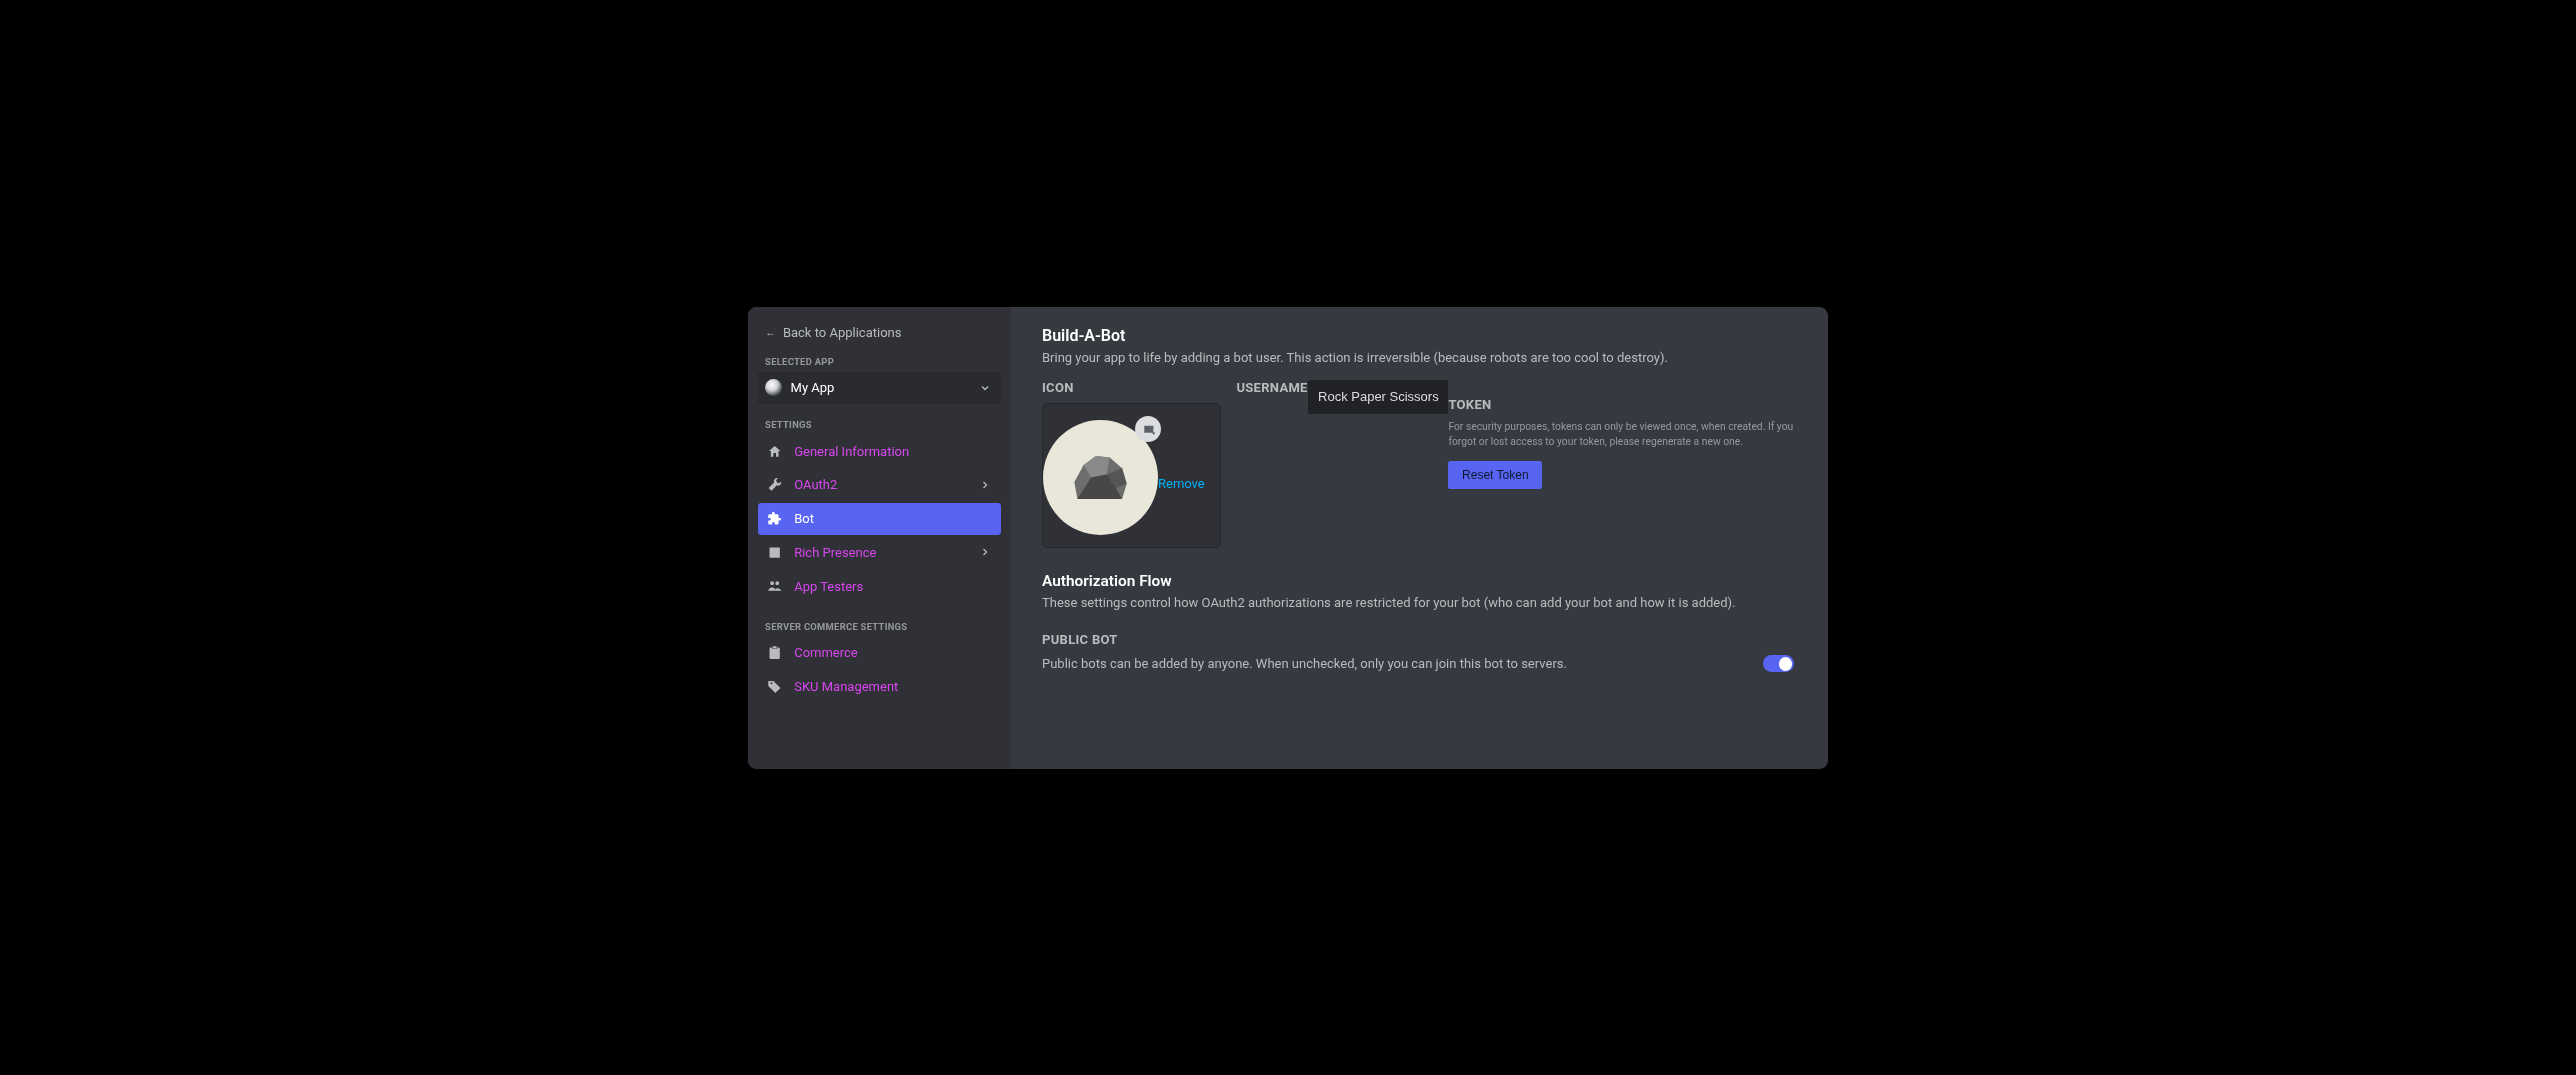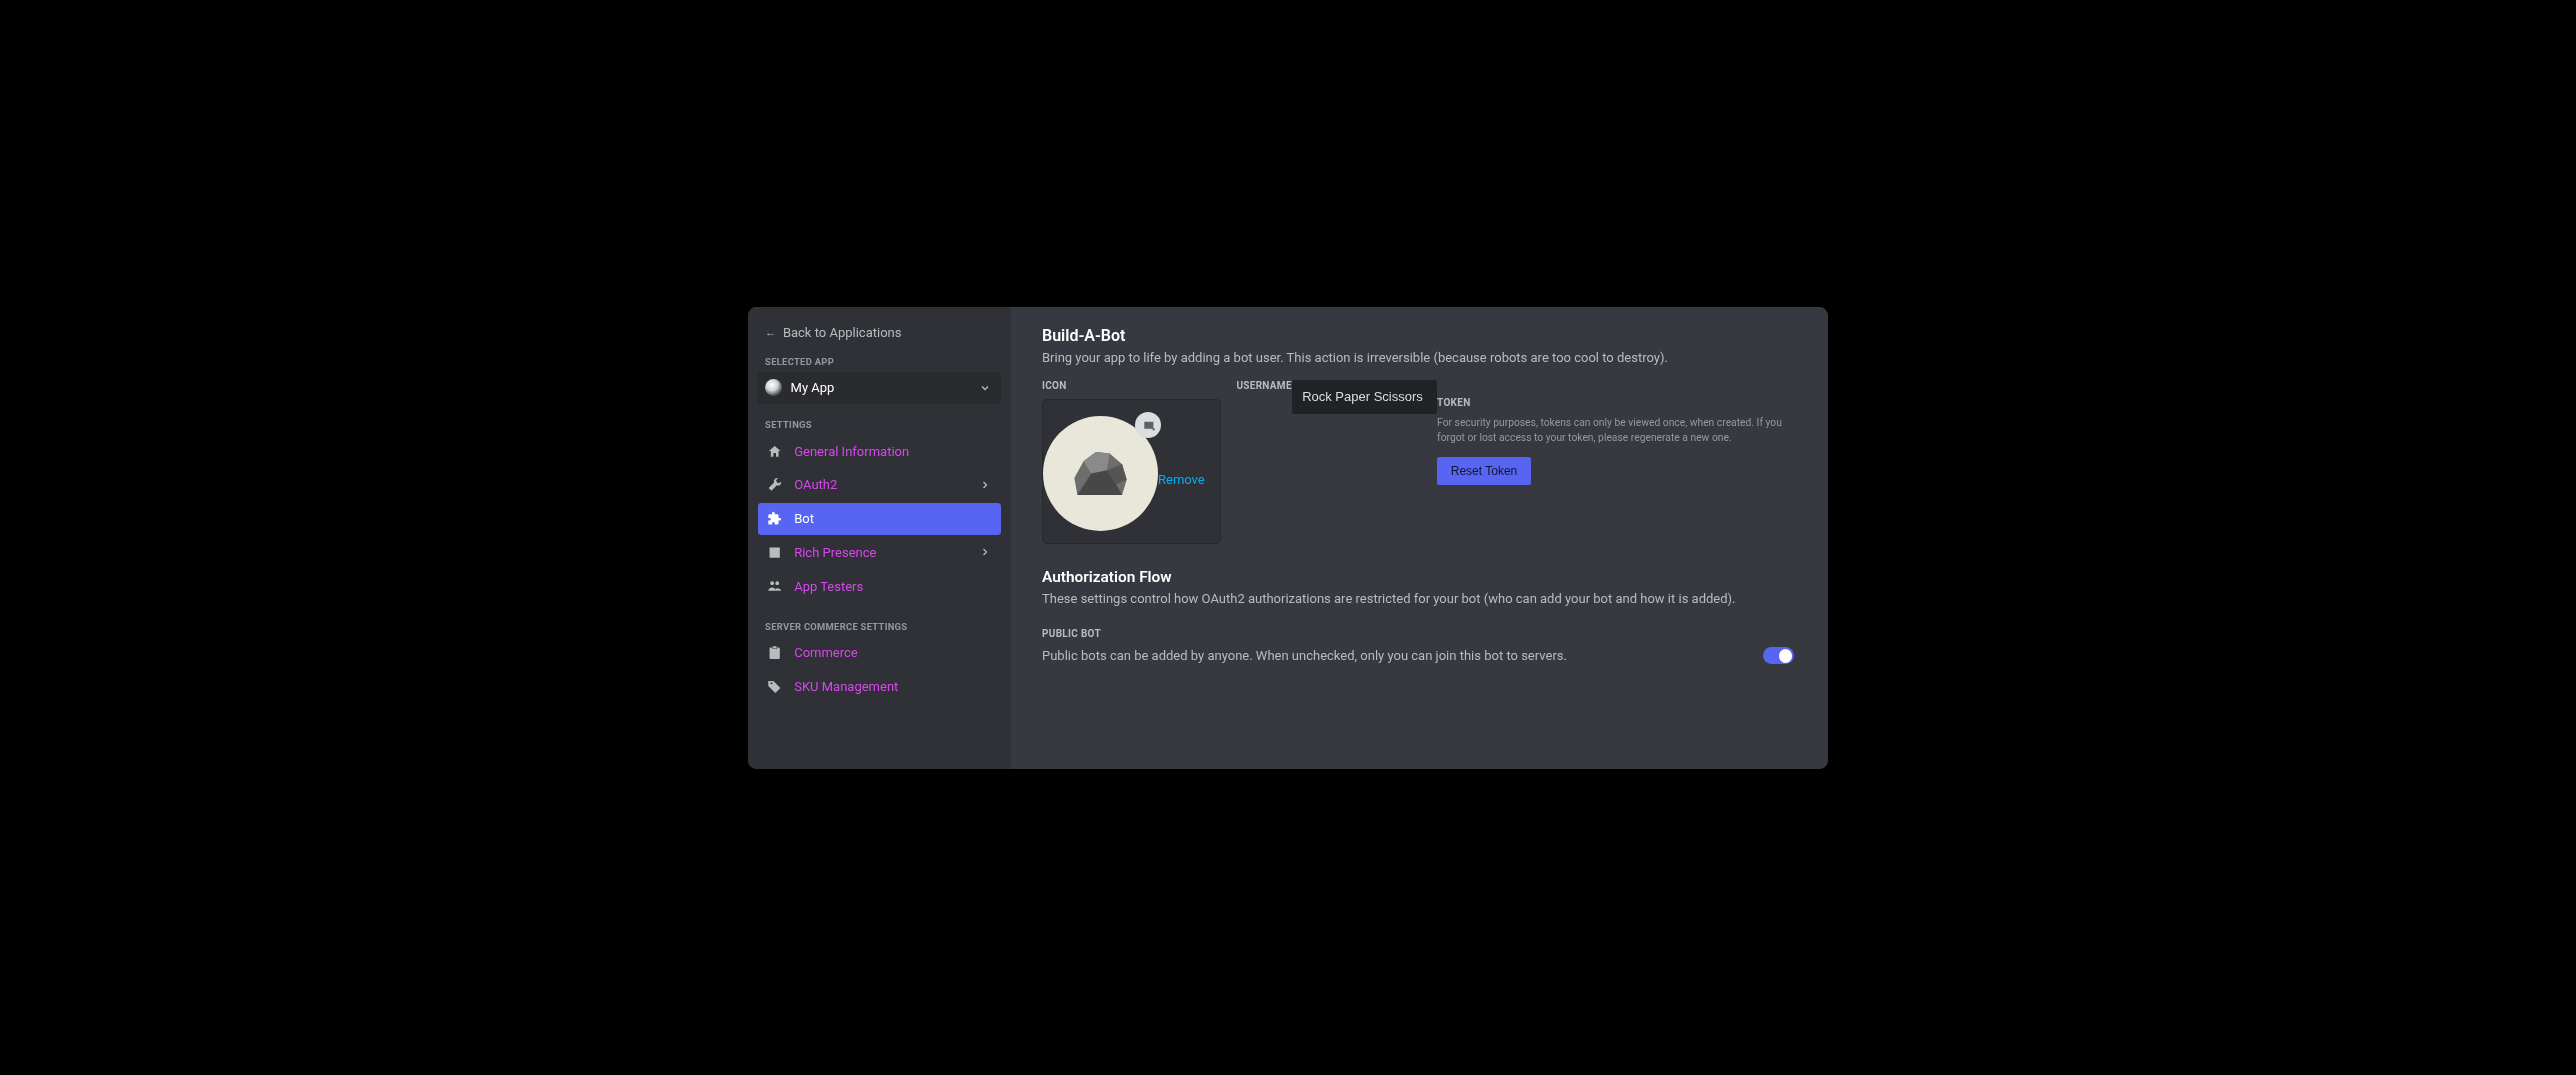--- a/index.html
+++ b/index.html
@@ -114,21 +114,21 @@
   p.page-sub {
     font-size: 13px;
     color: #b9bbbe;
     margin-bottom: 15.4px;
   }
   .row {
     display: flex;
     gap: 15.4px;
   }
   .field-label {
-    font-size: 10px;
+    font-size: 13px;
     font-weight: 700;
     letter-spacing: 0.3px;
     color: #b9bbbe;
     text-transform: uppercase;
     margin-bottom: 8.5px;
   }
   .icon-col { width: 179px; flex-shrink: 0; }
   .icon-box {
     border: 0.9px solid #26282c;
     border-radius: 5.1px;

